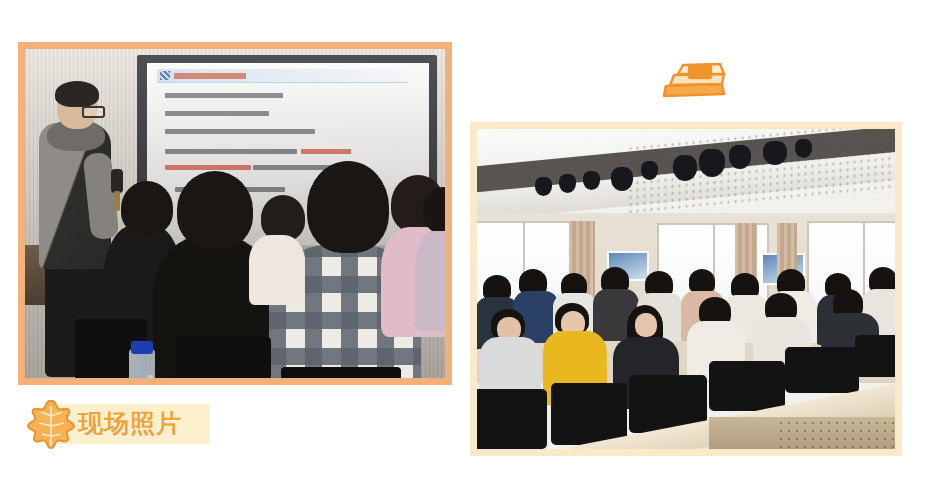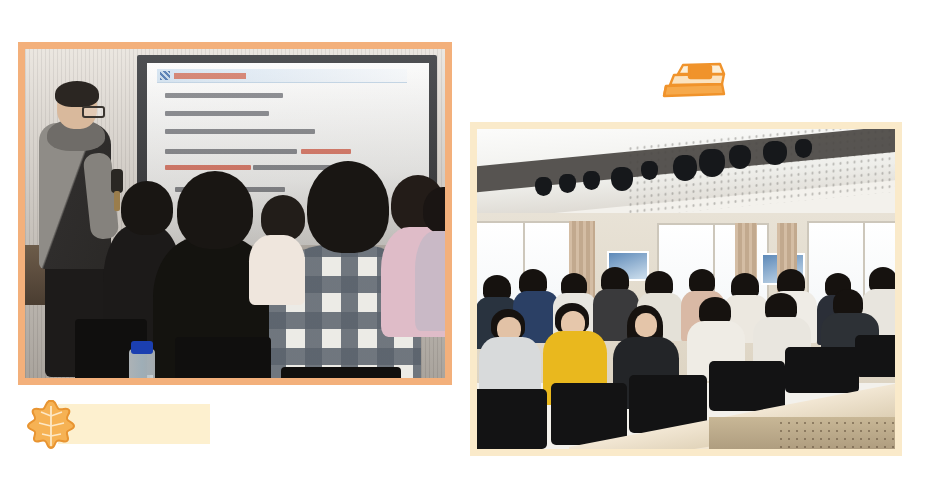--- a/index.html
+++ b/index.html
@@ -467,13 +467,14 @@
       <path d="M29 3 C33 5 32 10 35 11 C39 12 43 9 45 12 C47 15 42 18 43 21
                C44 24 50 24 50 28 C50 32 44 31 43 34 C42 37 46 41 43 43
                C40 45 36 41 33 43 C30 45 31 50 27 50 C23 50 24 45 21 43
                C18 41 14 45 11 43 C8 41 12 37 11 34 C10 31 4 32 4 28
                C4 24 10 24 11 21 C12 18 7 15 9 12 C11 9 15 12 19 11
                C22 10 21 5 25 3 Z" fill="#f6b254" stroke="#e89431" stroke-width="2"></path>
       <path d="M27 8 L27 48" stroke="#fde8c6" stroke-width="1.8" fill="none"></path>
       <path d="M27 18 L17 14 M27 18 L38 14 M27 28 L15 25 M27 28 L40 25 M27 38 L18 36 M27 38 L37 36" stroke="#fde8c6" stroke-width="1.4" fill="none"></path>
     </svg>
   </div>
+  <div class="caption-text">现场照片</div>
 </div>
 
 </body></html>

